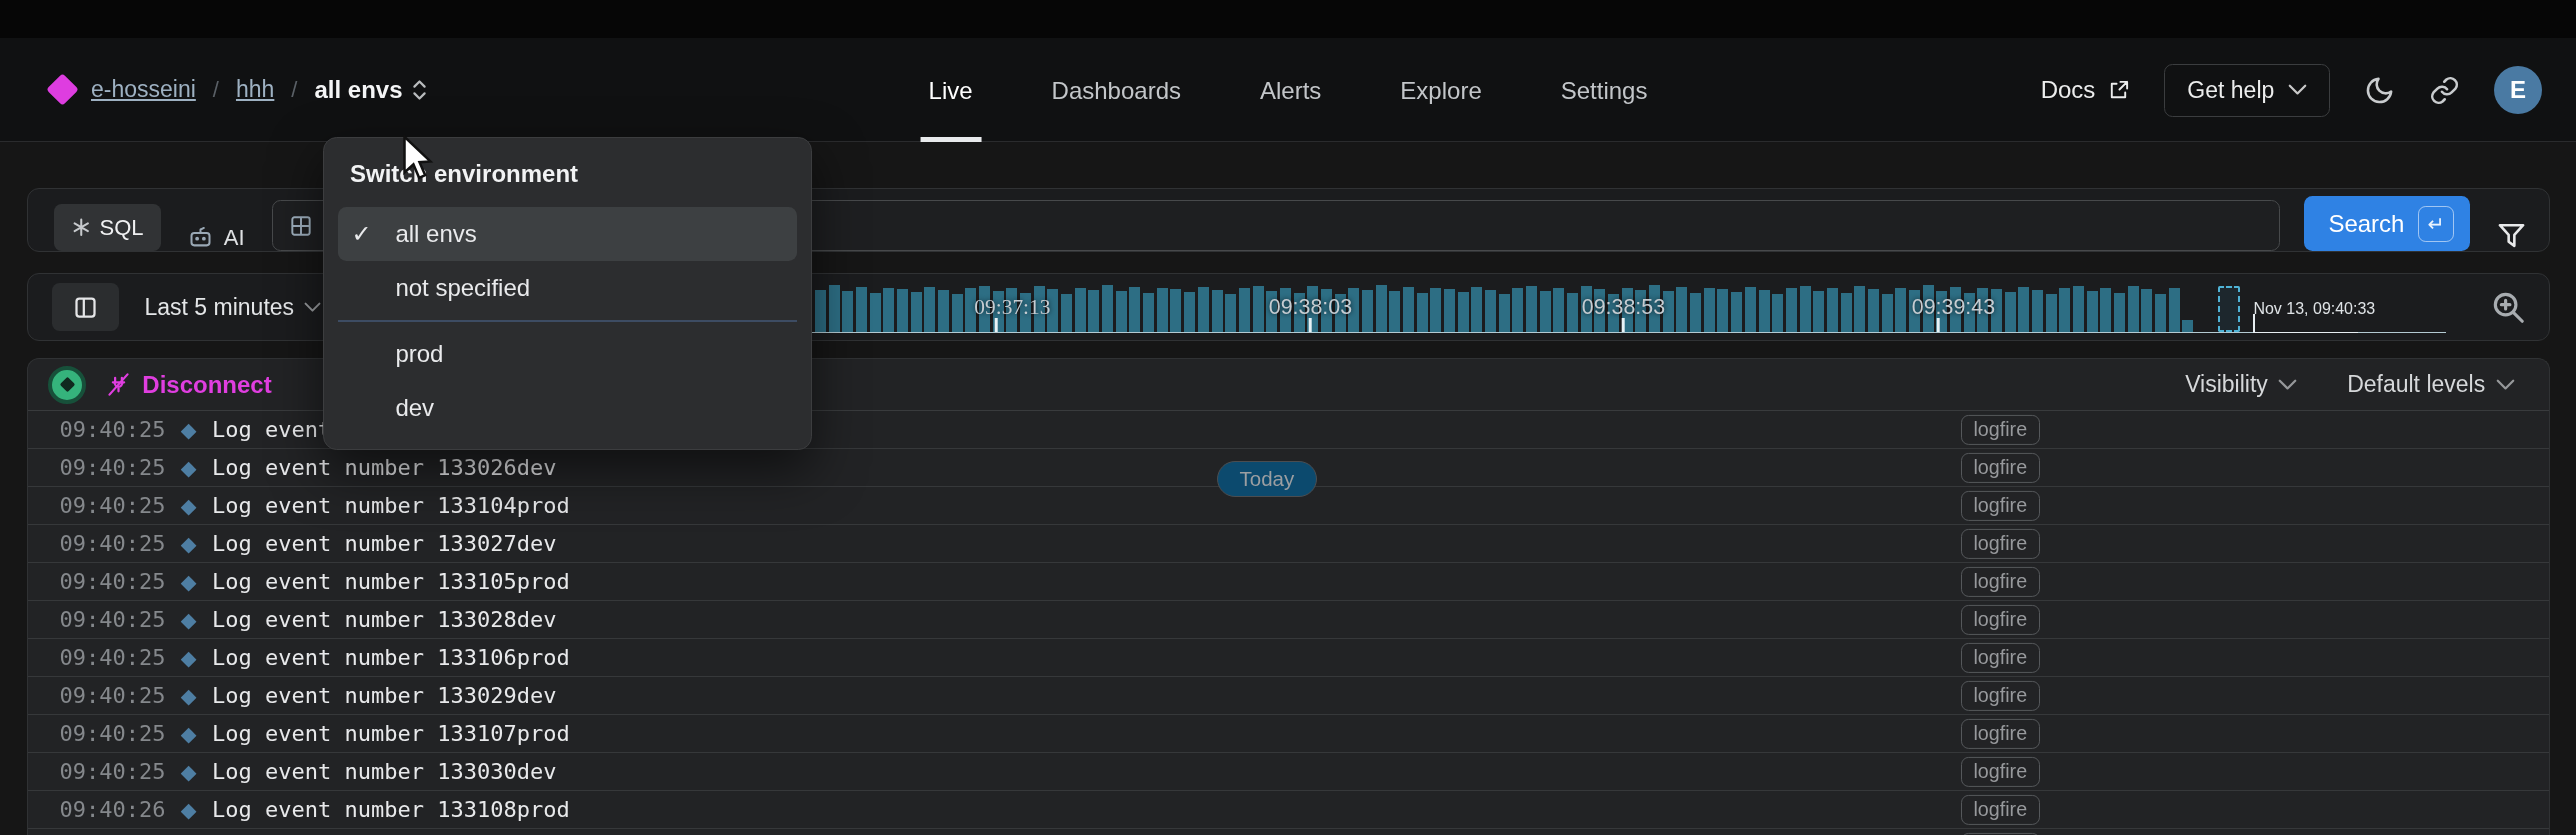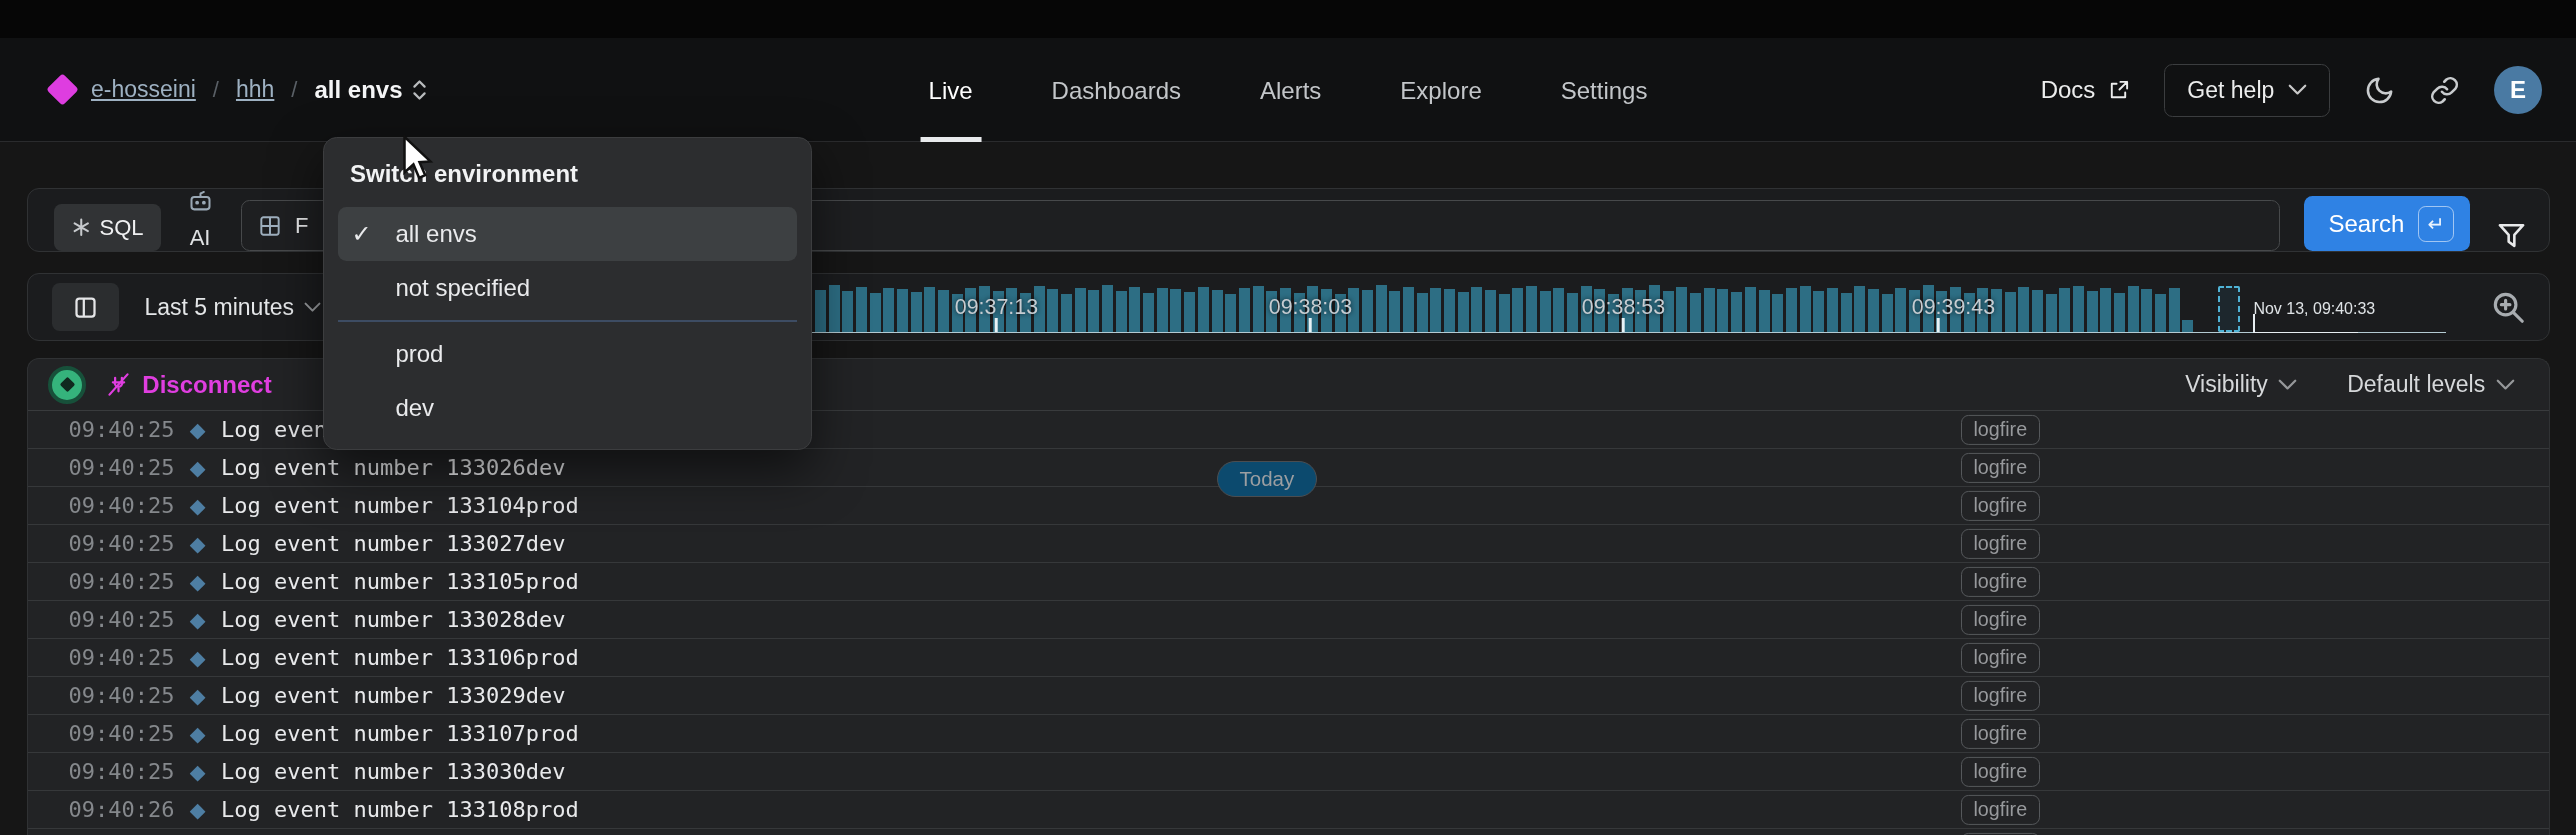--- a/index.html
+++ b/index.html
@@ -31,21 +31,21 @@
 
   .header-right{position:absolute;right:34px;top:0;height:104px;display:flex;align-items:center;gap:34px;}
   .docs-link{display:flex;align-items:center;gap:12px;color:#eceded;font-size:24px;cursor:pointer;}
   .gethelp-btn{display:flex;align-items:center;gap:13.7px;border:1.7px solid #3b3d3f;border-radius:8.5px;padding:12px 22px;color:#eceded;font-size:23px;cursor:pointer;background:transparent;}
   .icon-btn{color:#c9ccce;cursor:pointer;}
   .avatar{width:48px;height:48px;border-radius:50%;background:var(--avatar-blue);display:flex;align-items:center;justify-content:center;color:#fff;font-size:24px;font-weight:600;cursor:pointer;}
 
   .panel{position:absolute;left:26.5px;width:2523px;background:var(--panel-bg);border:1.7px solid var(--panel-border);border-radius:12px;}
   #search-panel{top:188px;height:64px;display:flex;align-items:flex-end;padding-left:26px;}
   .sql-btn{display:flex;align-items:center;gap:8.5px;background:#313335;border-radius:7.7px;padding:10.3px 17px;color:#f0f1f2;font-size:22px;font-weight:500;cursor:pointer;}
-  .ai-btn{display:flex;align-items:center;gap:10.3px;margin-left:26px;color:#dfe1e3;font-size:22px;cursor:pointer;flex-direction:column;}
+  .ai-btn{display:flex;align-items:center;gap:10.3px;margin-left:26px;color:#dfe1e3;font-size:22px;cursor:pointer;}
   .query-input{margin-left:27px;flex:1;height:51px;border:1.7px solid #47494b;border-radius:8.5px;background:#1e1f21;display:flex;align-items:center;padding-left:15.4px;gap:12px;cursor:text;}
   .fields-label{color:#e8e9ea;font-size:22px;}
   .search-btn{margin-left:24px;display:flex;align-items:center;gap:13.7px;background:var(--accent-blue);border:none;border-radius:8.5px;padding:9.4px 15.4px 9.4px 24px;color:#fff;font-size:24px;cursor:pointer;}
   .enter-badge{width:36px;height:36px;border:1.7px solid rgba(255,255,255,.55);border-radius:7.7px;display:flex;align-items:center;justify-content:center;font-size:20.5px;color:rgba(255,255,255,.9);}
   .funnel-wrap{margin:0 22px 0 26px;cursor:pointer;}
 
   #time-panel{top:273px;height:68px;display:flex;align-items:center;padding-left:24px;}
   .panel-toggle-btn{width:67px;height:48px;background:#2b2d2f;border-radius:7.7px;display:flex;align-items:center;justify-content:center;cursor:pointer;flex:none;}
   .range-label{margin-left:26px;color:#e4e6e8;font-size:23px;white-space:nowrap;display:flex;align-items:center;gap:10.3px;cursor:pointer;}
   .histogram{margin-left:29px;height:100%;position:relative;flex:1;display:flex;align-items:flex-end;}
@@ -61,21 +61,21 @@
   .zoom-btn{margin-left:auto;margin-right:22px;align-self:center;cursor:pointer;color:#a8acb0;}
 
   #log-panel{top:358px;height:530px;background:var(--log-bg);border-radius:12px 12px 0 0;border-bottom:none;}
   .log-toolbar{height:52px;display:flex;align-items:center;padding:0 34px 0 20.5px;border-bottom:0.9px solid var(--row-line);}
   .live-indicator{width:38px;height:38px;border-radius:50%;background:#35b37c;border:4.3px solid #17503a;display:flex;align-items:center;justify-content:center;}
   .live-core{width:11px;height:11px;background:#10291f;transform:rotate(45deg);border-radius:1.7px;}
   .disconnect-btn{margin-left:19px;display:flex;align-items:center;gap:10.3px;color:var(--magenta);font-size:24px;font-weight:600;cursor:pointer;}
   .toolbar-right{margin-left:auto;display:flex;align-items:center;gap:50px;}
   .dd-trigger{display:flex;align-items:center;gap:10.3px;color:#d6d8da;font-size:23px;cursor:pointer;}
   .log-rows{position:relative;}
-  .log-row{height:38px;display:flex;align-items:center;padding-left:41px;border-bottom:0.9px solid #36383a;font-family:"DejaVu Sans Mono",monospace;font-size:22px;position:relative;}
+  .log-row{height:38px;display:flex;align-items:center;padding-left:32px;border-bottom:0.9px solid #36383a;font-family:"DejaVu Sans Mono",monospace;font-size:22px;position:relative;}
   .log-time{color:var(--txt-mute);flex:none;}
   .log-diamond{color:#4e7ea3;font-family:"DejaVu Sans",sans-serif;font-size:20.5px;margin:0 15.4px;flex:none;}
   .log-msg{color:#e8e9eb;white-space:pre;}
   .logfire-badge{position:absolute;left:1933px;top:50%;transform:translateY(-50%);border:1.7px solid #55585b;border-radius:7.7px;padding:2.6px 12px;color:#97999c;font-size:19.7px;font-family:"Liberation Sans",sans-serif;}
   .today-pill{position:absolute;left:1189px;top:50px;height:36px;padding:0 22px;background:#0c4a6e;border:1.7px solid #4b4d50;border-radius:19px;display:flex;align-items:center;color:var(--txt-dim);font-size:20.5px;z-index:5;}
 
   .env-dropdown{position:absolute;left:323px;top:137px;width:489px;background:var(--dd-bg);border:0.9px solid #3c3d3f;border-radius:13.7px;box-shadow:0 20.5px 51px rgba(0,0,0,.55);padding:22px 0 13.7px;z-index:50;}
   .env-dropdown-title{padding:0 26px;font-size:24px;font-weight:700;color:#f2f3f4;margin-bottom:19px;}
   .env-item{height:54px;margin:0 13.7px;border-radius:8.5px;display:flex;align-items:center;padding-left:13.7px;font-size:24px;color:#e9eaec;cursor:pointer;}
   .env-item.selected{background:var(--dd-hl);}
@@ -321,21 +321,21 @@
         <div class="bar" style="left: 1709px; height: 44px;"></div>
         <div class="bar" style="left: 1723px; height: 46px;"></div>
         <div class="bar" style="left: 1737px; height: 41px;"></div>
         <div class="bar" style="left: 1750px; height: 44px;"></div>
         <div class="bar" style="left: 1764px; height: 39px;"></div>
         <div class="bar" style="left: 1778px; height: 46px;"></div>
         <div class="bar" style="left: 1791px; height: 43px;"></div>
         <div class="bar" style="left: 1805px; height: 38px;"></div>
         <div class="bar" style="left: 1819px; height: 44px;"></div>
         <div class="bar" style="left: 1832px; height: 12px;"></div>
-        <div class="tick-label" style="left: 646px;">09:37:13</div>
+        <div class="tick-label" style="left: 662px; font-family: Liberation Serif, serif;">09:37:13</div>
         <div class="tick-mark" style="left: 646px;"></div>
         <div class="tick-label" style="left: 960px;">09:38:03</div>
         <div class="tick-mark" style="left: 960px;"></div>
         <div class="tick-label" style="left: 1273px;">09:38:53</div>
         <div class="tick-mark" style="left: 1273px;"></div>
         <div class="tick-label" style="left: 1588px; margin-left: 15px;">09:39:43</div>
         <div class="tick-mark" style="left: 1588px;"></div>
       </div>
     <div class="baseline"></div>
     <div class="dashed-bar"></div>

